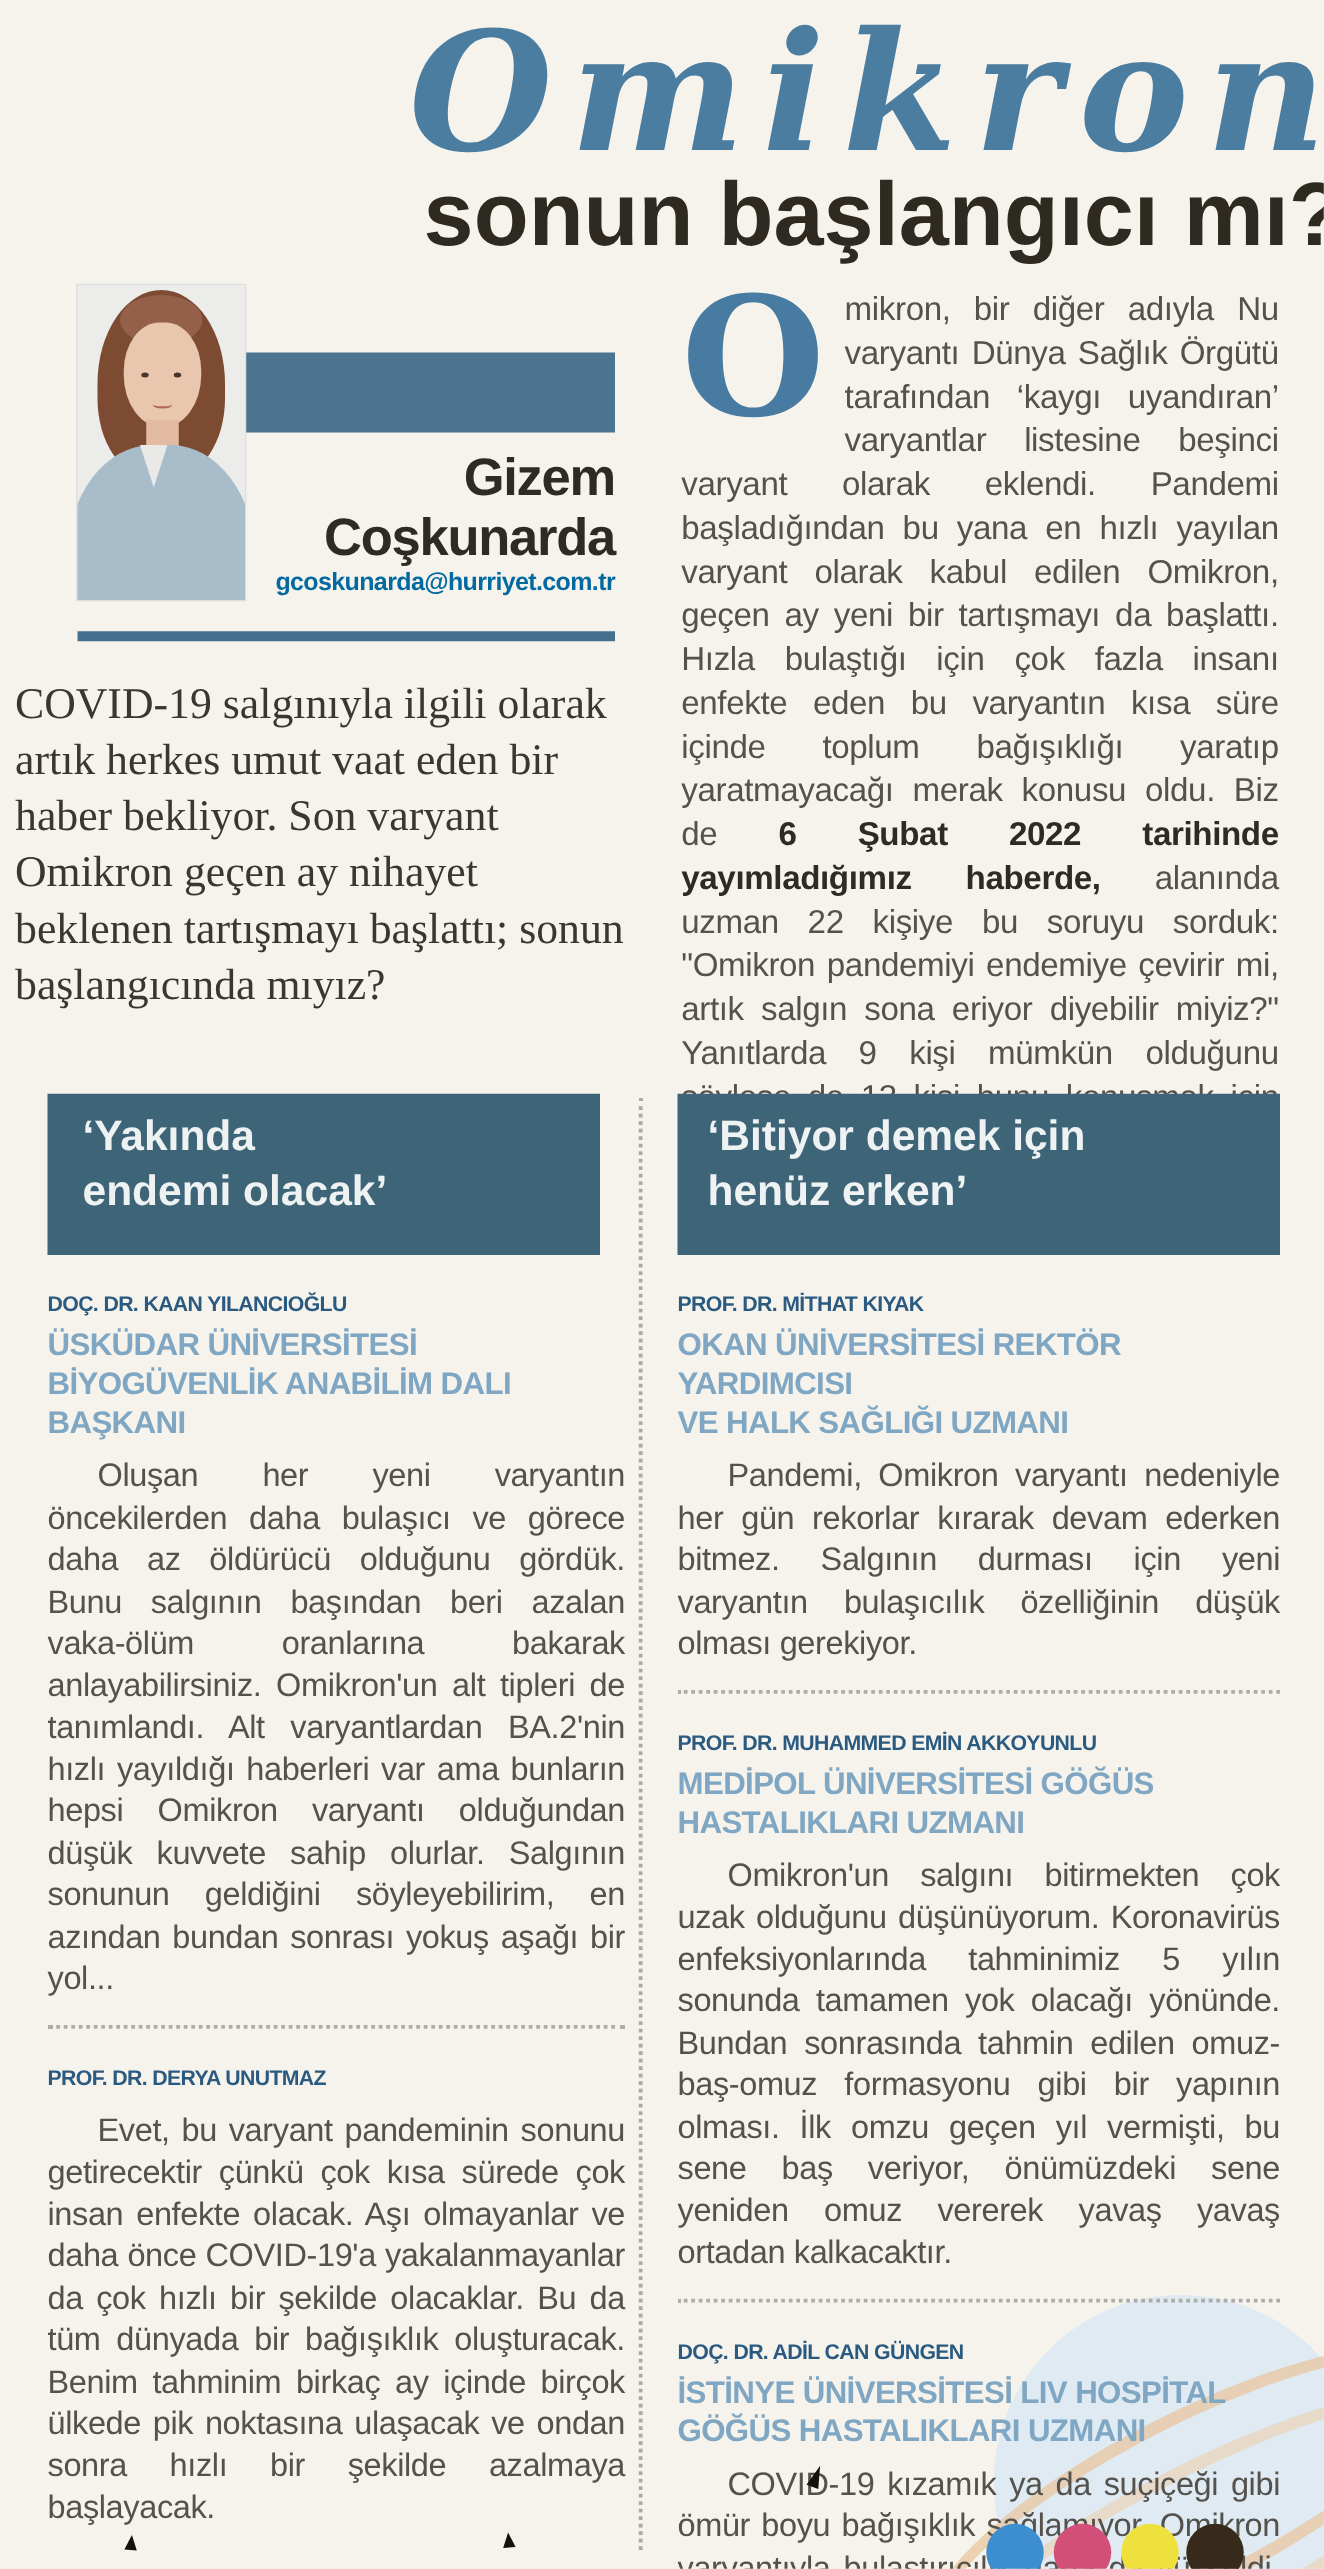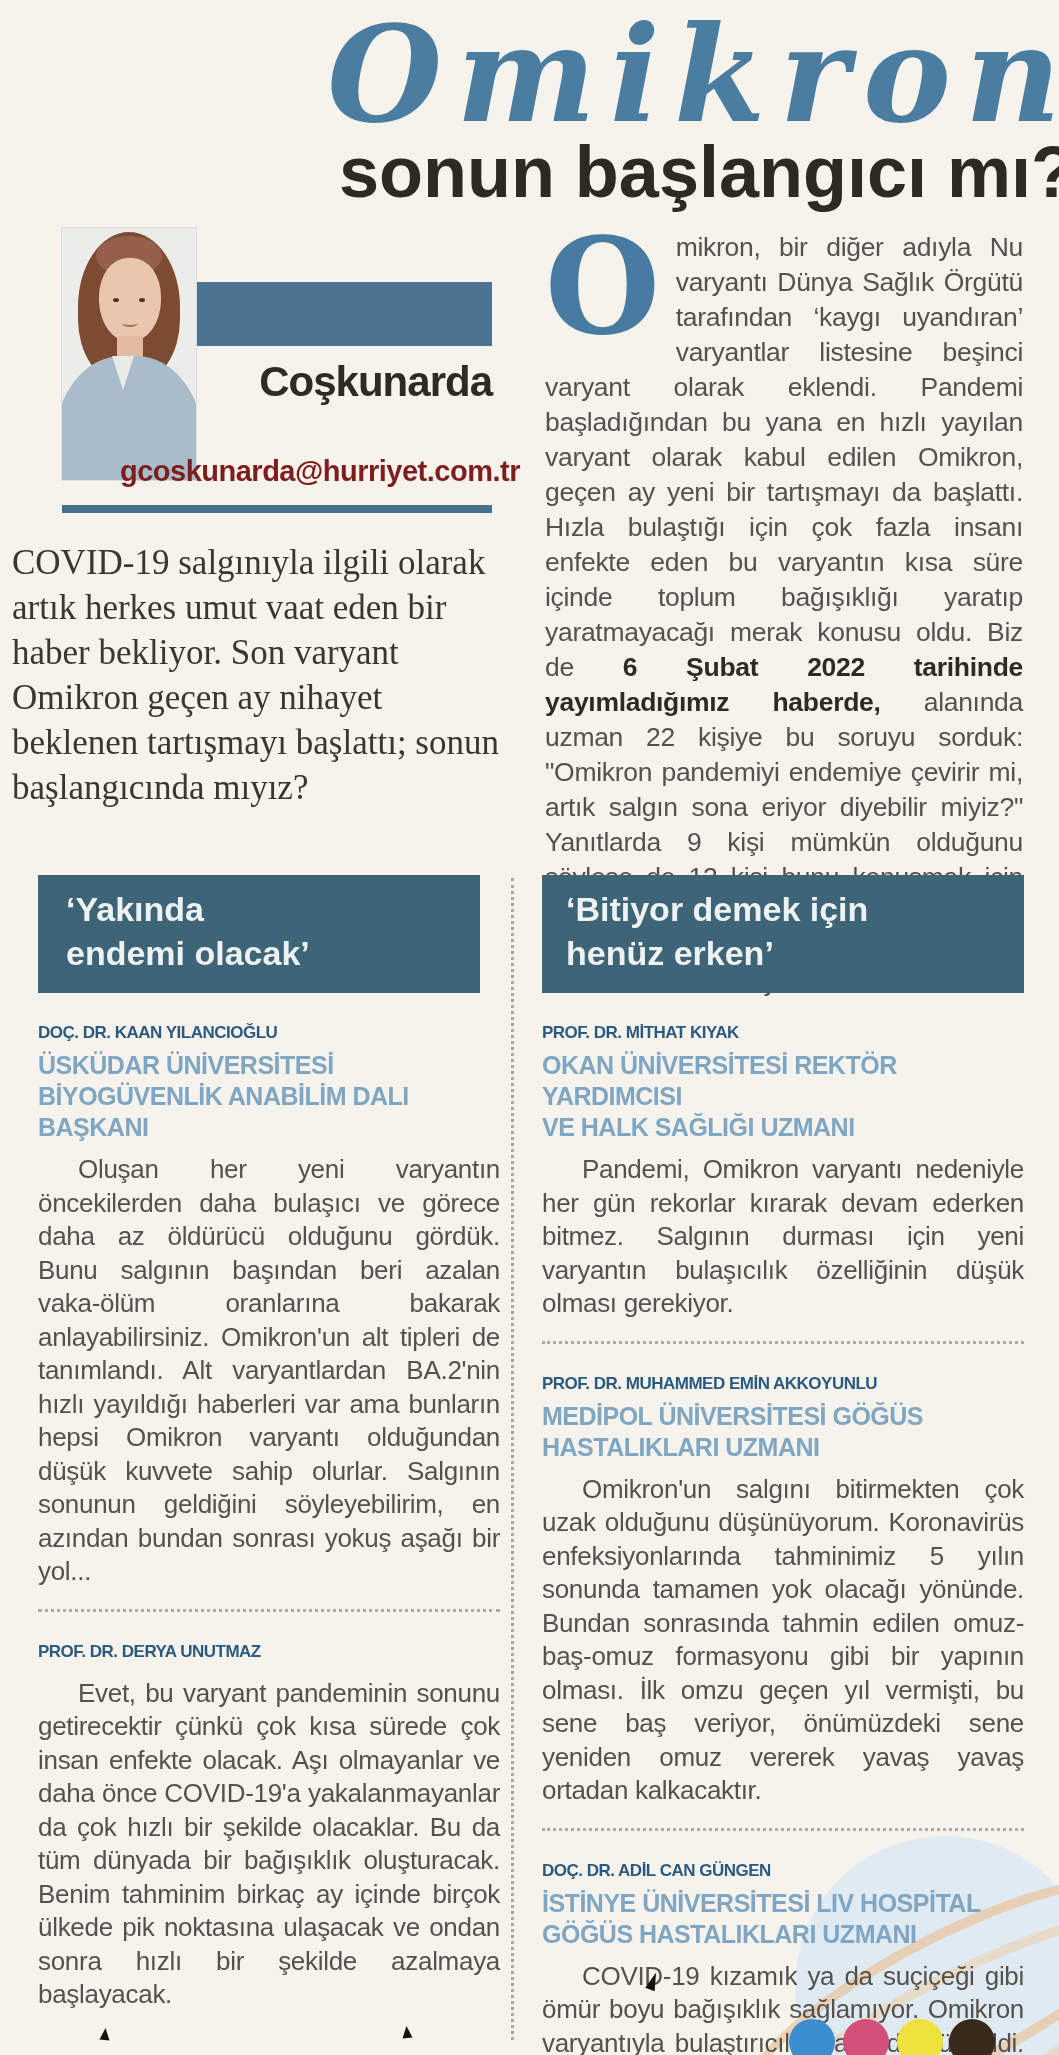--- a/index.html
+++ b/index.html
@@ -30,21 +30,21 @@
   .mouth{position:absolute;left:23px;top:62px;width:16px;height:5px;border-bottom:2px solid #b06a55;border-radius:50%;}
   .neck{position:absolute;left:55px;top:108px;width:26px;height:26px;background:#e2bba2;}
   .shirt{position:absolute;left:-8px;bottom:-4px;width:150px;height:128px;background:#a9bcc9;border-radius:45% 45% 0 0/70% 70% 0 0;}
   .shirt-v{position:absolute;left:58px;top:0px;width:22px;height:34px;background:#e9e9e7;clip-path:polygon(0 0,100% 0,50% 100%);}
   .author-name{
     position:absolute;left:200px;top:358px;width:292px;text-align:right;z-index:2;
     font-weight:bold;font-size:42px;line-height:48px;color:#2f2a24;letter-spacing:-1px;
   }
   .author-email{
     position:absolute;left:120px;top:455px;width:372px;text-align:right;z-index:2;
-    font-weight:bold;font-size:29px;color:#7f1d1d;letter-spacing:-0.5px;
+    font-weight:bold;font-size:20px;color:#0369a1;letter-spacing:-0.5px;
   }
   
   .standfirst{
     position:absolute;left:12px;top:540px;width:488px;z-index:2;
     font-family:"Liberation Serif",serif;font-size:35px;line-height:45px;
     color:#3b362e;
   }
   
   .lede{position:absolute;left:545px;top:230px;width:478px;z-index:2;
     font-size:26.5px;line-height:35px;color:#55524d;text-align:justify;letter-spacing:-0.3px;}
@@ -52,21 +52,21 @@
     float:left;font-family:"DejaVu Serif",serif;font-weight:bold;
     font-size:132px;line-height:102px;color:#477ba2;margin:6px 16px 0 0;
   }
   .lede b{color:#2f2a24;}
   
   .col{position:absolute;z-index:2;}
   .col-left{left:38px;top:875px;width:462px;}
   .col-right{left:542px;top:875px;width:482px;}
   .section-box{
     background:#3e6577;color:#eef2f3;font-weight:bold;white-space:pre-line;
-    font-size:34px;line-height:44px;padding:12px 10px 18px 28px;box-sizing:border-box;
+    font-size:34px;line-height:44px;padding:12px 10px 29px 28px;box-sizing:border-box;
   }
   .col-left .section-box{width:442px;}
   .col-right .section-box{width:482px;padding-left:24px;}
   .expert-name{
     margin:24px 0 2px;font-weight:bold;font-size:17px;line-height:31px;
     color:#2b5a80;letter-spacing:-0.5px;
   }
   .expert-aff{
     font-weight:bold;font-size:25px;line-height:31px;color:#7fa6c2;
     white-space:pre-line;letter-spacing:-0.5px;
@@ -110,20 +110,21 @@
     <div class="eye l"></div>
     <div class="eye r"></div>
     <div class="mouth"></div>
   </div>
   <div class="neck"></div>
   <div class="shirt">
     <div class="shirt-v"></div>
   </div>
 </div>
 <div class="author-name">
+  <div>Gizem</div>
   <div>Coşkunarda</div>
 </div>
 <div class="author-email">gcoskunarda@hurriyet.com.tr</div>
 <div class="author-rule"></div>
 
 <div class="standfirst">COVID-19 salgınıyla ilgili olarak artık herkes umut vaat eden bir haber bekliyor. Son varyant Omikron geçen ay nihayet beklenen tartışmayı başlattı; sonun başlangıcında mıyız?</div>
 
 <div class="lede">
   <span class="dropcap">O</span><span>mikron, bir diğer adıyla Nu varyantı Dünya Sağlık Örgütü tarafından ‘kaygı uyandıran’ varyantlar listesine beşinci varyant olarak eklendi. Pandemi başladığından bu yana en hızlı yayılan varyant olarak kabul edilen Omikron, geçen ay yeni bir tartışmayı da başlattı. Hızla bulaştığı için çok fazla insanı enfekte eden bu varyantın kısa süre içinde toplum bağışıklığı yaratıp yaratmayacağı merak konusu oldu. Biz de </span><b>6 Şubat 2022 tarihinde yayımladığımız haberde,</b><span> alanında uzman 22 kişiye bu soruyu sorduk: "Omikron pandemiyi endemiye çevirir mi, artık salgın sona eriyor diyebilir miyiz?" Yanıtlarda 9 kişi mümkün olduğunu söylese de 13 kişi bunu konuşmak için erken olduğunu dile getirdi. ‘Omikron bölüm sonu canavarı olabilir mi?’ başlıklı haberimizden bazı yanıtları derledik.</span>
 </div>

